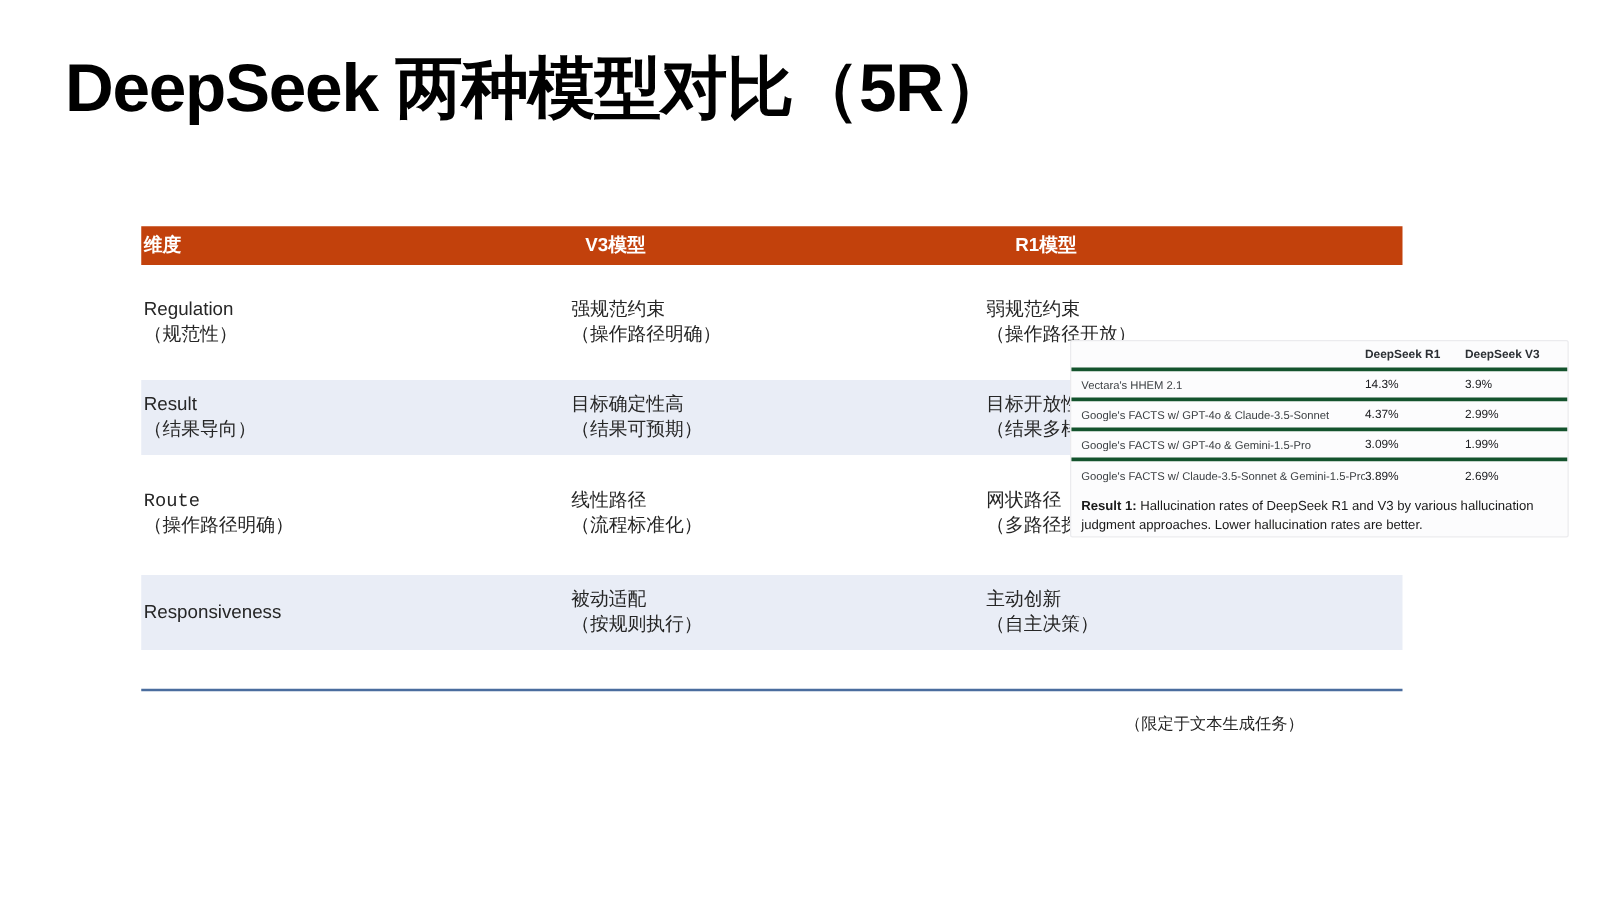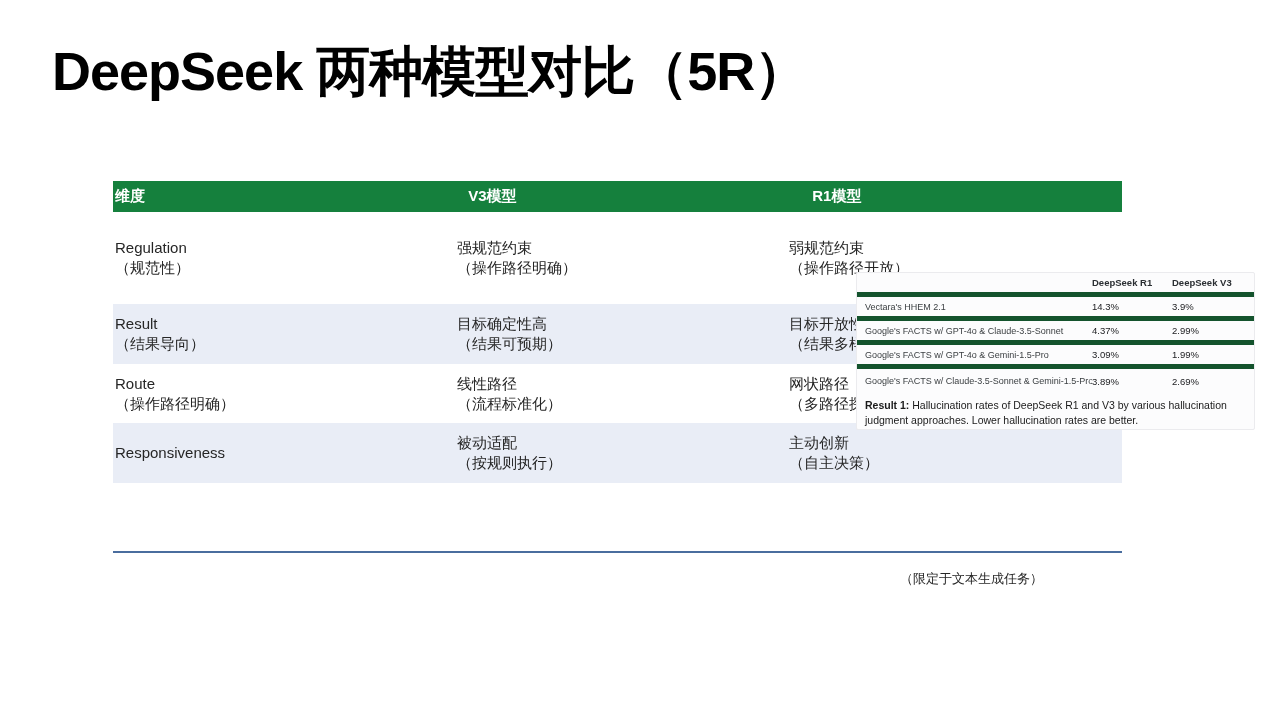--- a/index.html
+++ b/index.html
@@ -5,42 +5,42 @@
   html,body{margin:0;padding:0;background:#fff;}
   .slide{position:relative;width:1280px;height:720px;background:#ffffff;
          font-family:"Liberation Sans", sans-serif;overflow:hidden;}
 
   
   .title{position:absolute;left:52px;top:38px;font-size:54px;font-weight:bold;
          color:#000;letter-spacing:-1px;line-height:66px;white-space:nowrap;}
 
   
   .cmp-table{position:absolute;left:113px;top:181px;width:1009px;}
-  .cmp-head{display:flex;height:31px;background:#15803d;gap:35px;}
+  .cmp-head{display:flex;height:31px;background:#c2410c;gap:35px;}
   .cmp-head .hc{display:flex;align-items:center;color:#fff;font-size:15px;
                 font-weight:bold;padding-left:2px;box-sizing:border-box;}
   .c0{width:342px;} .c1{width:332px;} .c2{width:335px;}
   .cmp-row{display:flex;}
   .cmp-row.stripe{background:#E9EDF6;}
-  .rh0{height:92px;} .rh1{height:60px;} .rh2{height:59px;} .rh3{height:60px;} .rh4{height:66px;}
+  .rh0{height:92px;} .rh1{height:60px;} .rh2{height:96px;font-family:Liberation Mono, monospace;} .rh3{height:60px;} .rh4{height:66px;}
   .cell{display:flex;flex-direction:column;justify-content:center;
         padding-left:2px;box-sizing:border-box;font-size:15px;color:#262626;line-height:20px;}
   .cell .l1,.cell .l2{white-space:nowrap;}
 
   
   .bottom-rule{position:absolute;left:113px;top:551px;width:1009px;height:2px;background:#4A6D9E;}
   .footnote{position:absolute;left:900px;top:570px;font-size:13px;color:#262626;white-space:nowrap;}
 
   
   .halu{position:absolute;left:856px;top:272px;width:399px;height:158px;
         background:#FCFCFD;border:1px solid #EBEBEE;border-radius:2px;
         box-sizing:border-box;overflow:hidden;}
   .halu .trow{display:flex;align-items:center;height:24px;box-sizing:border-box;
               padding:0 8px;}
-  .halu .sep{border-bottom:5px solid #14532d;}
+  .halu .sep{border-bottom:3px solid #14532d;}
   .halu .ap{width:227px;font-size:9px;color:#3C4043;white-space:nowrap;overflow:hidden;}
   .halu .v1{width:80px;font-size:9.5px;color:#202124;}
   .halu .v2{flex:1;font-size:9.5px;color:#202124;}
   .halu .hdr .v1,.halu .hdr .v2{font-weight:bold;font-size:9.5px;color:#2b2f33;}
   .halu .caption{padding:5px 8px 0 8px;font-size:10.5px;line-height:1.45;color:#1a1a1a;}
   .halu .caption b{font-weight:bold;}
 </style>
 </head>
 <body>
 

